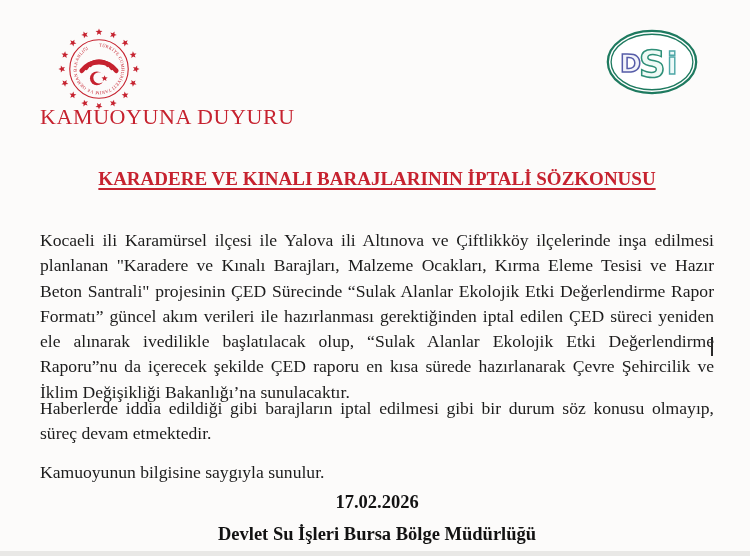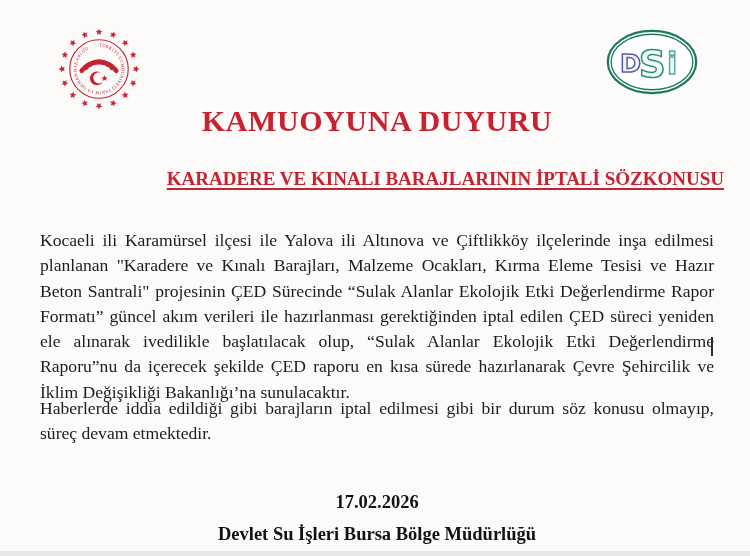--- a/index.html
+++ b/index.html
@@ -30,34 +30,34 @@
     width: 94px;
     height: 70px;
   }
 
   
   .title {
     position: absolute;
     left: 40px;
     top: 104px;
     width: 674px;
-    text-align: center;
-    font-size: 30px;
-    font-weight: bold;
+    text-align: left;
+    font-size: 22px;
+    font-weight: normal;
     color: #c6222f;
     letter-spacing: 0.6px;
   }
 
   
   .heading {
     position: absolute;
     left: 30px;
     top: 167px;
     width: 694px;
-    text-align: right;
+    text-align: center;
     font-size: 19px;
     font-weight: bold;
     color: #c6222f;
     line-height: 23.5px;
   }
   .heading .hl {
     text-decoration: underline;
     text-decoration-thickness: 1.5px;
     text-underline-offset: 3px;
   }
@@ -163,18 +163,19 @@
 
   <div class="title">KAMUOYUNA DUYURU</div>
 
   <div class="heading">
     <div><span class="hl">KARADERE VE KINALI BARAJLARININ İPTALİ SÖZKONUSU</span></div>
   </div>
 
   <p class="bodytext p1">Kocaeli ili Karamürsel ilçesi ile Yalova ili Altınova ve Çiftlikköy ilçelerinde inşa edilmesi planlanan "Karadere ve Kınalı Barajları, Malzeme Ocakları, Kırma Eleme Tesisi ve Hazır Beton Santrali" projesinin ÇED Sürecinde “Sulak Alanlar Ekolojik Etki Değerlendirme Rapor Formatı” güncel akım verileri ile hazırlanması gerektiğinden iptal edilen ÇED süreci yeniden ele alınarak ivedilikle başlatılacak olup, “Sulak Alanlar Ekolojik Etki Değerlendirme Raporu”nu da içerecek şekilde ÇED raporu en kısa sürede hazırlanarak Çevre Şehircilik ve İklim Değişikliği Bakanlığı’na sunulacaktır.</p>
   <span class="caret"></span>
   <p class="bodytext p2">Haberlerde iddia edildiği gibi barajların iptal edilmesi gibi bir durum söz konusu olmayıp, süreç devam etmektedir.</p>
+  <p class="bodytext closing">Kamuoyunun bilgisine saygıyla sunulur.</p>
 
   <div class="signature">Devlet Su İşleri Bursa Bölge Müdürlüğü</div>
   <div class="datestamp">17.02.2026</div>
 
   <div class="bottom-edge"></div>
 </div>
 
 </body></html>

